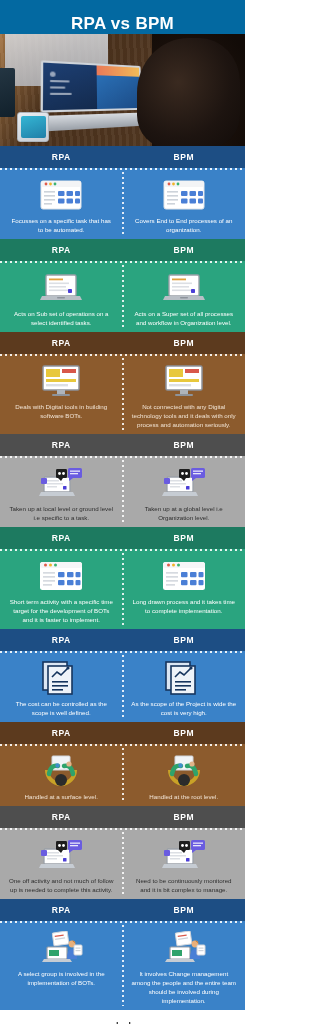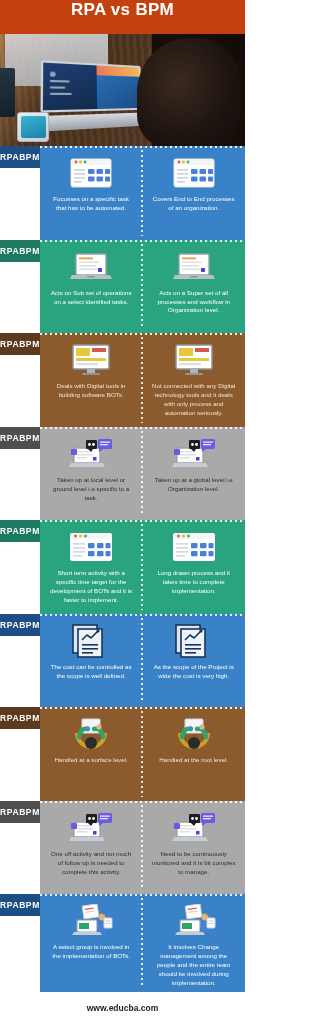--- a/index.html
+++ b/index.html
@@ -14,23 +14,23 @@
     width: 245px;
     height: 1024px;
     position: relative;
     display: flex;
     flex-direction: column;
   }
 
   
   .title-banner {
     height: 34px;
-    background: #c2410c;
-    display: flex;
-    align-items: flex-start;
+    background: #0369a1;
+    display: flex;
+    align-items: flex-end;
     justify-content: center;
     flex: 0 0 34px;
   }
   .title-text {
     color: #ffffff;
     font-size: 17px;
     font-weight: bold;
     letter-spacing: 0.3px;
   }
 
@@ -119,21 +119,21 @@
   }
   .monitor-left {
     position: absolute;
     left: -4%; top: 30%;
     width: 10%; height: 44%;
     background: linear-gradient(160deg,#253744,#11202b);
     border-radius: 2px;
   }
 
   
-  .band { width: 100%; display: flex; }
+  .band { width: 100%; display: flex; flex-direction: column; }
   .band-head {
     display: flex;
     align-items: center;
     height: 22px;
     flex: 0 0 22px;
   }
   .band-head .col {
     flex: 1 1 50%;
     text-align: center;
     color: #ffffff;

